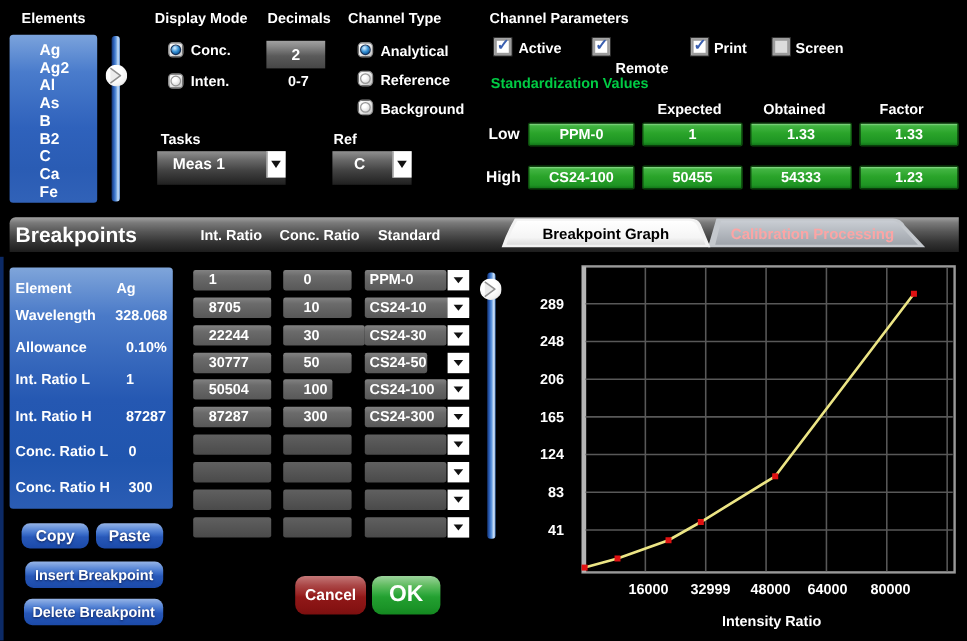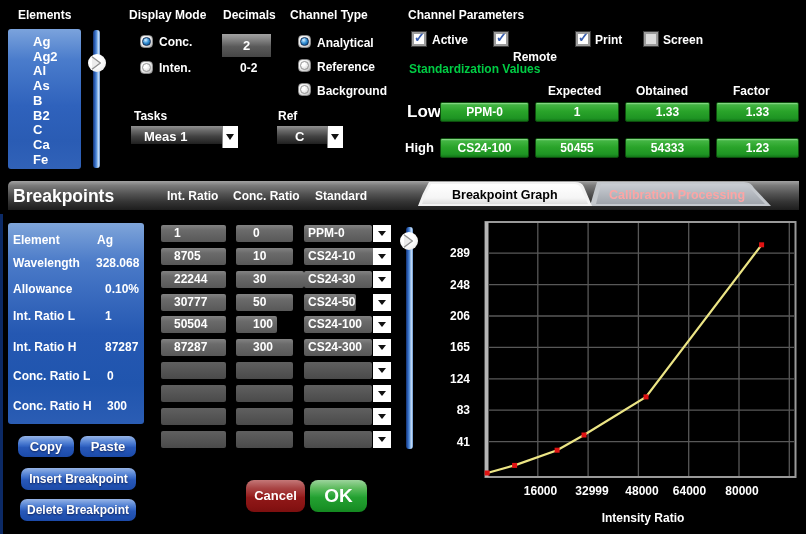--- a/index.html
+++ b/index.html
@@ -12,21 +12,21 @@
 .vtrack{position:absolute;border-radius:3px;background:linear-gradient(90deg,#16336e 0%,#2d63be 28%,#5e96dc 52%,#c6dcf6 76%,#9cc0ea 90%,#3b6cb0 100%);}
 .radio{position:absolute;width:13px;height:13px;border-radius:4px;
   background:linear-gradient(135deg,#ffffff 0%,#e8e8e8 50%,#c2c2c2 100%);
   border:1px solid #8a8a8a;}
 .radio::after{content:"";position:absolute;left:1px;top:1px;width:7px;height:7px;border-radius:50%;
   background:radial-gradient(circle at 35% 30%,#ffffff 25%,#e2e2e2 70%,#b2b2b2 100%);border:1px solid #969696;}
 .radio.sel::after{background:radial-gradient(circle at 38% 30%,#bfe4ff 8%,#3c96d8 45%,#0c5a9e 80%,#063e72 100%);border:1px solid #16325a;}
 .check{position:absolute;width:14px;height:14px;background:#fff;border:2px solid #9c9c9c;box-shadow:0 0 0 1px #3c3c3c;}
 .check.on::after{content:"\2713";position:absolute;left:0px;top:-4px;color:#3a5fb0;font-weight:bold;font-size:13px;}
 .check.off{background:#dcdcdc;}
-.dd{position:absolute;height:18px;background:linear-gradient(180deg,#919191 0%,#6a6a6a 25%,#424242 58%,#202020 100%);
+.dd{position:absolute;height:28px;background:linear-gradient(180deg,#919191 0%,#6a6a6a 25%,#424242 58%,#202020 100%);
   color:#fff;font-weight:bold;font-size:13px;}
 .dd .ar{position:absolute;right:0;top:0;width:16px;height:22px;background:#fff;border-left:1px solid #888;}
 .ar::after{content:"";position:absolute;left:3px;top:8px;border-left:4.5px solid transparent;border-right:4.5px solid transparent;border-top:6px solid #111;}
 .gbtn{position:absolute;height:20px;border:1px solid #0d4d0d;border-radius:2px;
   background:linear-gradient(180deg,#98e098 0%,#43b543 10%,#2aa42a 45%,#1e9423 85%,#127618 100%);
   color:#fff;font-weight:bold;font-size:12px;text-align:center;line-height:18px;}
 .bluebtn{position:absolute;border-radius:7px;color:#fff;font-weight:bold;font-size:12px;text-align:center;white-space:nowrap;
   background:linear-gradient(180deg,#96b4e6 0%,#5886d6 28%,#3365c4 48%,#2858b8 55%,#2050b0 80%,#1c4aa8 100%);
   text-shadow:0 1px 2px rgba(0,0,30,.6);}
 .cell{position:absolute;width:65px;height:17px;color:#fff;font-weight:bold;font-size:12px;line-height:17px;border-radius:2px;
@@ -64,21 +64,21 @@
   <div class="lbl" style="left:159px;top:61px;">Inten.</div>
 
   <div class="lbl" style="left:134px;top:109px;">Tasks</div>
   <div class="dd" style="left:131px;top:126px;width:107px;">
     <span style="position:absolute;left:13px;top:3px;">Meas 1</span>
       <span class="ar"></span>
   </div>
 
   <div class="lbl" style="left:223px;top:8px;">Decimals</div>
   <div class="dd" style="left:222px;top:34px;width:49px;height:23px;text-align:center;line-height:23px;background:linear-gradient(180deg,#a2a2a2 0%,#8a8a8a 20%,#5a5a5a 55%,#464646 100%);">2</div>
-  <div class="lbl" style="left:240px;top:61px;">0-2</div>
+  <div class="lbl" style="left:240px;top:61px;">0-7</div>
 
   <div class="lbl" style="left:290px;top:8px;">Channel Type</div>
   <div class="radio sel" style="left:298px;top:35px;"></div>
   <div class="lbl" style="left:317px;top:36px;">Analytical</div>
   <div class="radio" style="left:298px;top:59px;"></div>
   <div class="lbl" style="left:317px;top:60px;">Reference</div>
   <div class="radio" style="left:298px;top:83px;"></div>
   <div class="lbl" style="left:317px;top:84px;">Background</div>
 
   <div class="lbl" style="left:278px;top:109px;">Ref</div>
@@ -96,21 +96,21 @@
   <div class="lbl" style="left:595px;top:33px;">Print</div>
   <div class="check off" style="left:644px;top:32px;"></div>
   <div class="lbl" style="left:663px;top:33px;">Screen</div>
 
   <div class="lbl" style="left:409px;top:62px;color:#0c4;">Standardization Values</div>
 
   <div class="lbl" style="left:548px;top:84px;">Expected</div>
   <div class="lbl" style="left:636px;top:84px;">Obtained</div>
   <div class="lbl" style="left:733px;top:84px;">Factor</div>
 
-  <div class="lbl" style="left:407px;top:105px;font-size:17px;">Low</div>
+  <div class="lbl" style="left:407px;top:105px;font-size:13px;">Low</div>
   <div class="gbtn" style="left:440px;top:102px;width:89px;">PPM-0</div>
   <div class="gbtn" style="left:535px;top:102px;width:84px;">1</div>
   <div class="gbtn" style="left:625px;top:102px;width:85px;">1.33</div>
   <div class="gbtn" style="left:716px;top:102px;width:83px;">1.33</div>
 
   <div class="lbl" style="left:405px;top:141px;font-size:13px;">High</div>
   <div class="gbtn" style="left:440px;top:138px;width:89px;">CS24-100</div>
   <div class="gbtn" style="left:535px;top:138px;width:84px;">50455</div>
   <div class="gbtn" style="left:625px;top:138px;width:85px;">54333</div>
   <div class="gbtn" style="left:716px;top:138px;width:83px;">1.23</div>

